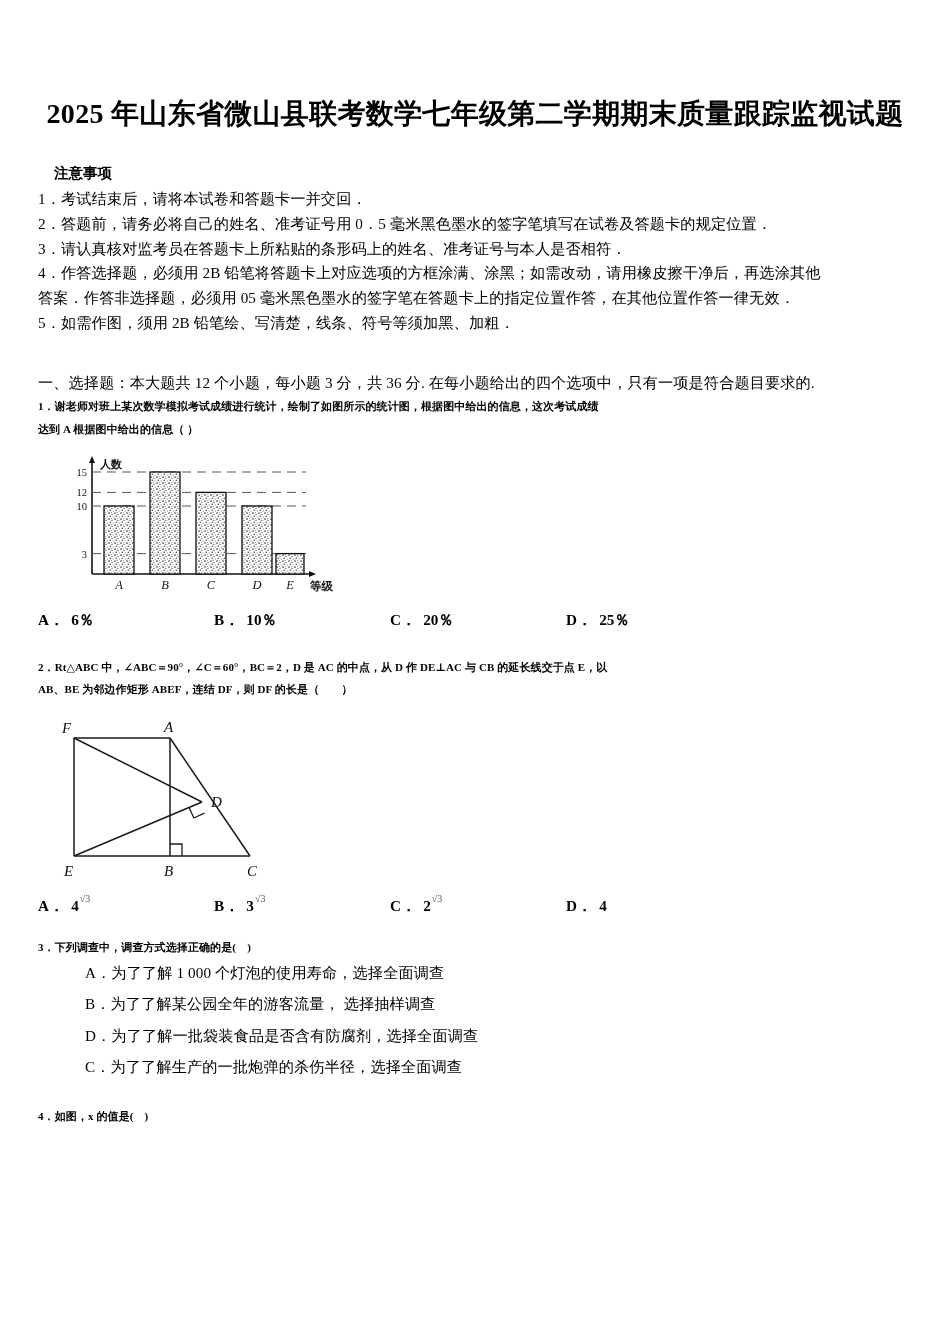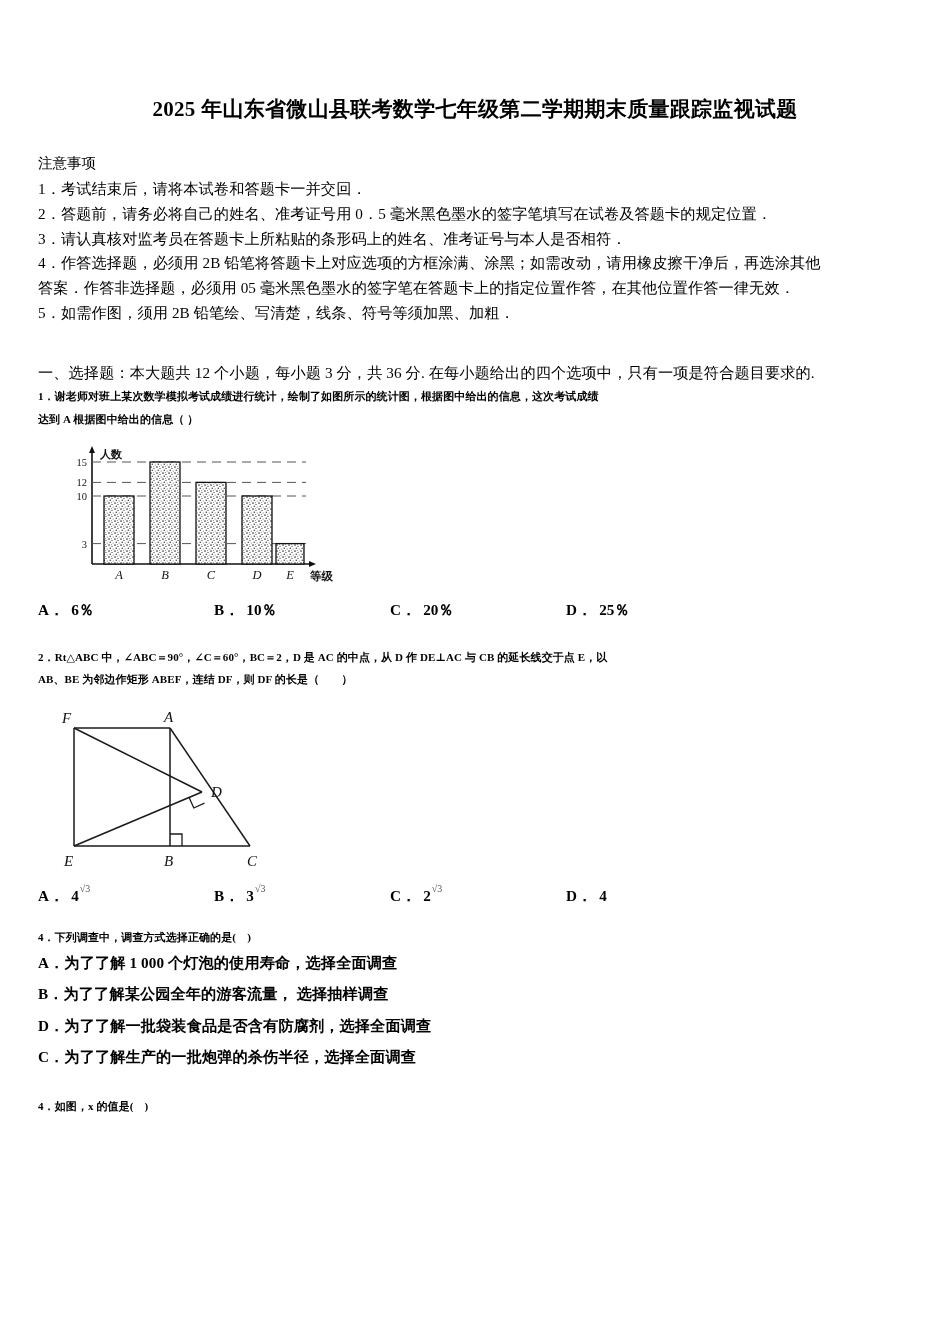--- a/index.html
+++ b/index.html
@@ -23,36 +23,37 @@
     height: 1344px;
     box-sizing: border-box;
     padding: 0 38px;
   }
 
   
   .doc-title {
     margin: 0;
     padding-top: 95px;
     text-align: center;
-    font-size: 21px;
+    font-size: 28px;
     font-weight: bold;
     letter-spacing: 0.3px;
     font-family: "Liberation Serif", "DejaVu Serif", serif;
     white-space: nowrap;
   }
 
   
   .notice {
     margin-top: 29px;
   }
   .notice-head {
     font-size: 14.5px;
-    font-weight: normal;
+    font-weight: bold;
     line-height: 1.55;
     margin-bottom: 3px;
+    margin-left: 16px;
   }
   .notice-item {
     font-size: 15.2px;
     line-height: 1.62;
     font-weight: normal;
     letter-spacing: 0.1px;
   }
 
   
   .section-head {
@@ -67,23 +68,24 @@
   .q-text {
     font-size: 11px;
     font-weight: bold;
     line-height: 1.62;
     letter-spacing: 0.1px;
     margin-top: 2px;
   }
   .q-text.loose { line-height: 2.0; }
   .q-opt {
     font-size: 15.2px;
-    font-weight: bold;
+    font-weight: normal;
     line-height: 2.05;
     letter-spacing: 0.1px;
+    margin-left: 47px;
   }
 
   
   .opt-row {
     display: flex;
     align-items: flex-end;
     font-size: 15.2px;
     font-weight: bold;
   }
   .opt-row .opt {
@@ -251,21 +253,21 @@
       <span class="opt-lbl">C．</span>
       <span>2</span>
       <span class="radexp">√3</span>
     </div>
     <div class="opt">
       <span class="opt-lbl">D．</span>
       <span>4</span>
     </div>
   </div>
 
-  <div class="q-text" style="margin-top:22px;">4．下列调查中，调查方式选择正确的是(　)</div>
+  <div class="q-text" style="margin-top:22px;">3．下列调查中，调查方式选择正确的是(　)</div>
   <div class="q-opt">A．为了了解 1 000 个灯泡的使用寿命，选择全面调查</div>
   <div class="q-opt">B．为了了解某公园全年的游客流量， 选择抽样调查</div>
   <div class="q-opt">D．为了了解一批袋装食品是否含有防腐剂，选择全面调查</div>
   <div class="q-opt">C．为了了解生产的一批炮弹的杀伤半径，选择全面调查</div>
 
   <div class="q-text" style="margin-top:26px;">4．如图，x 的值是(　)</div>
 
 </div>
 
 </body></html>

